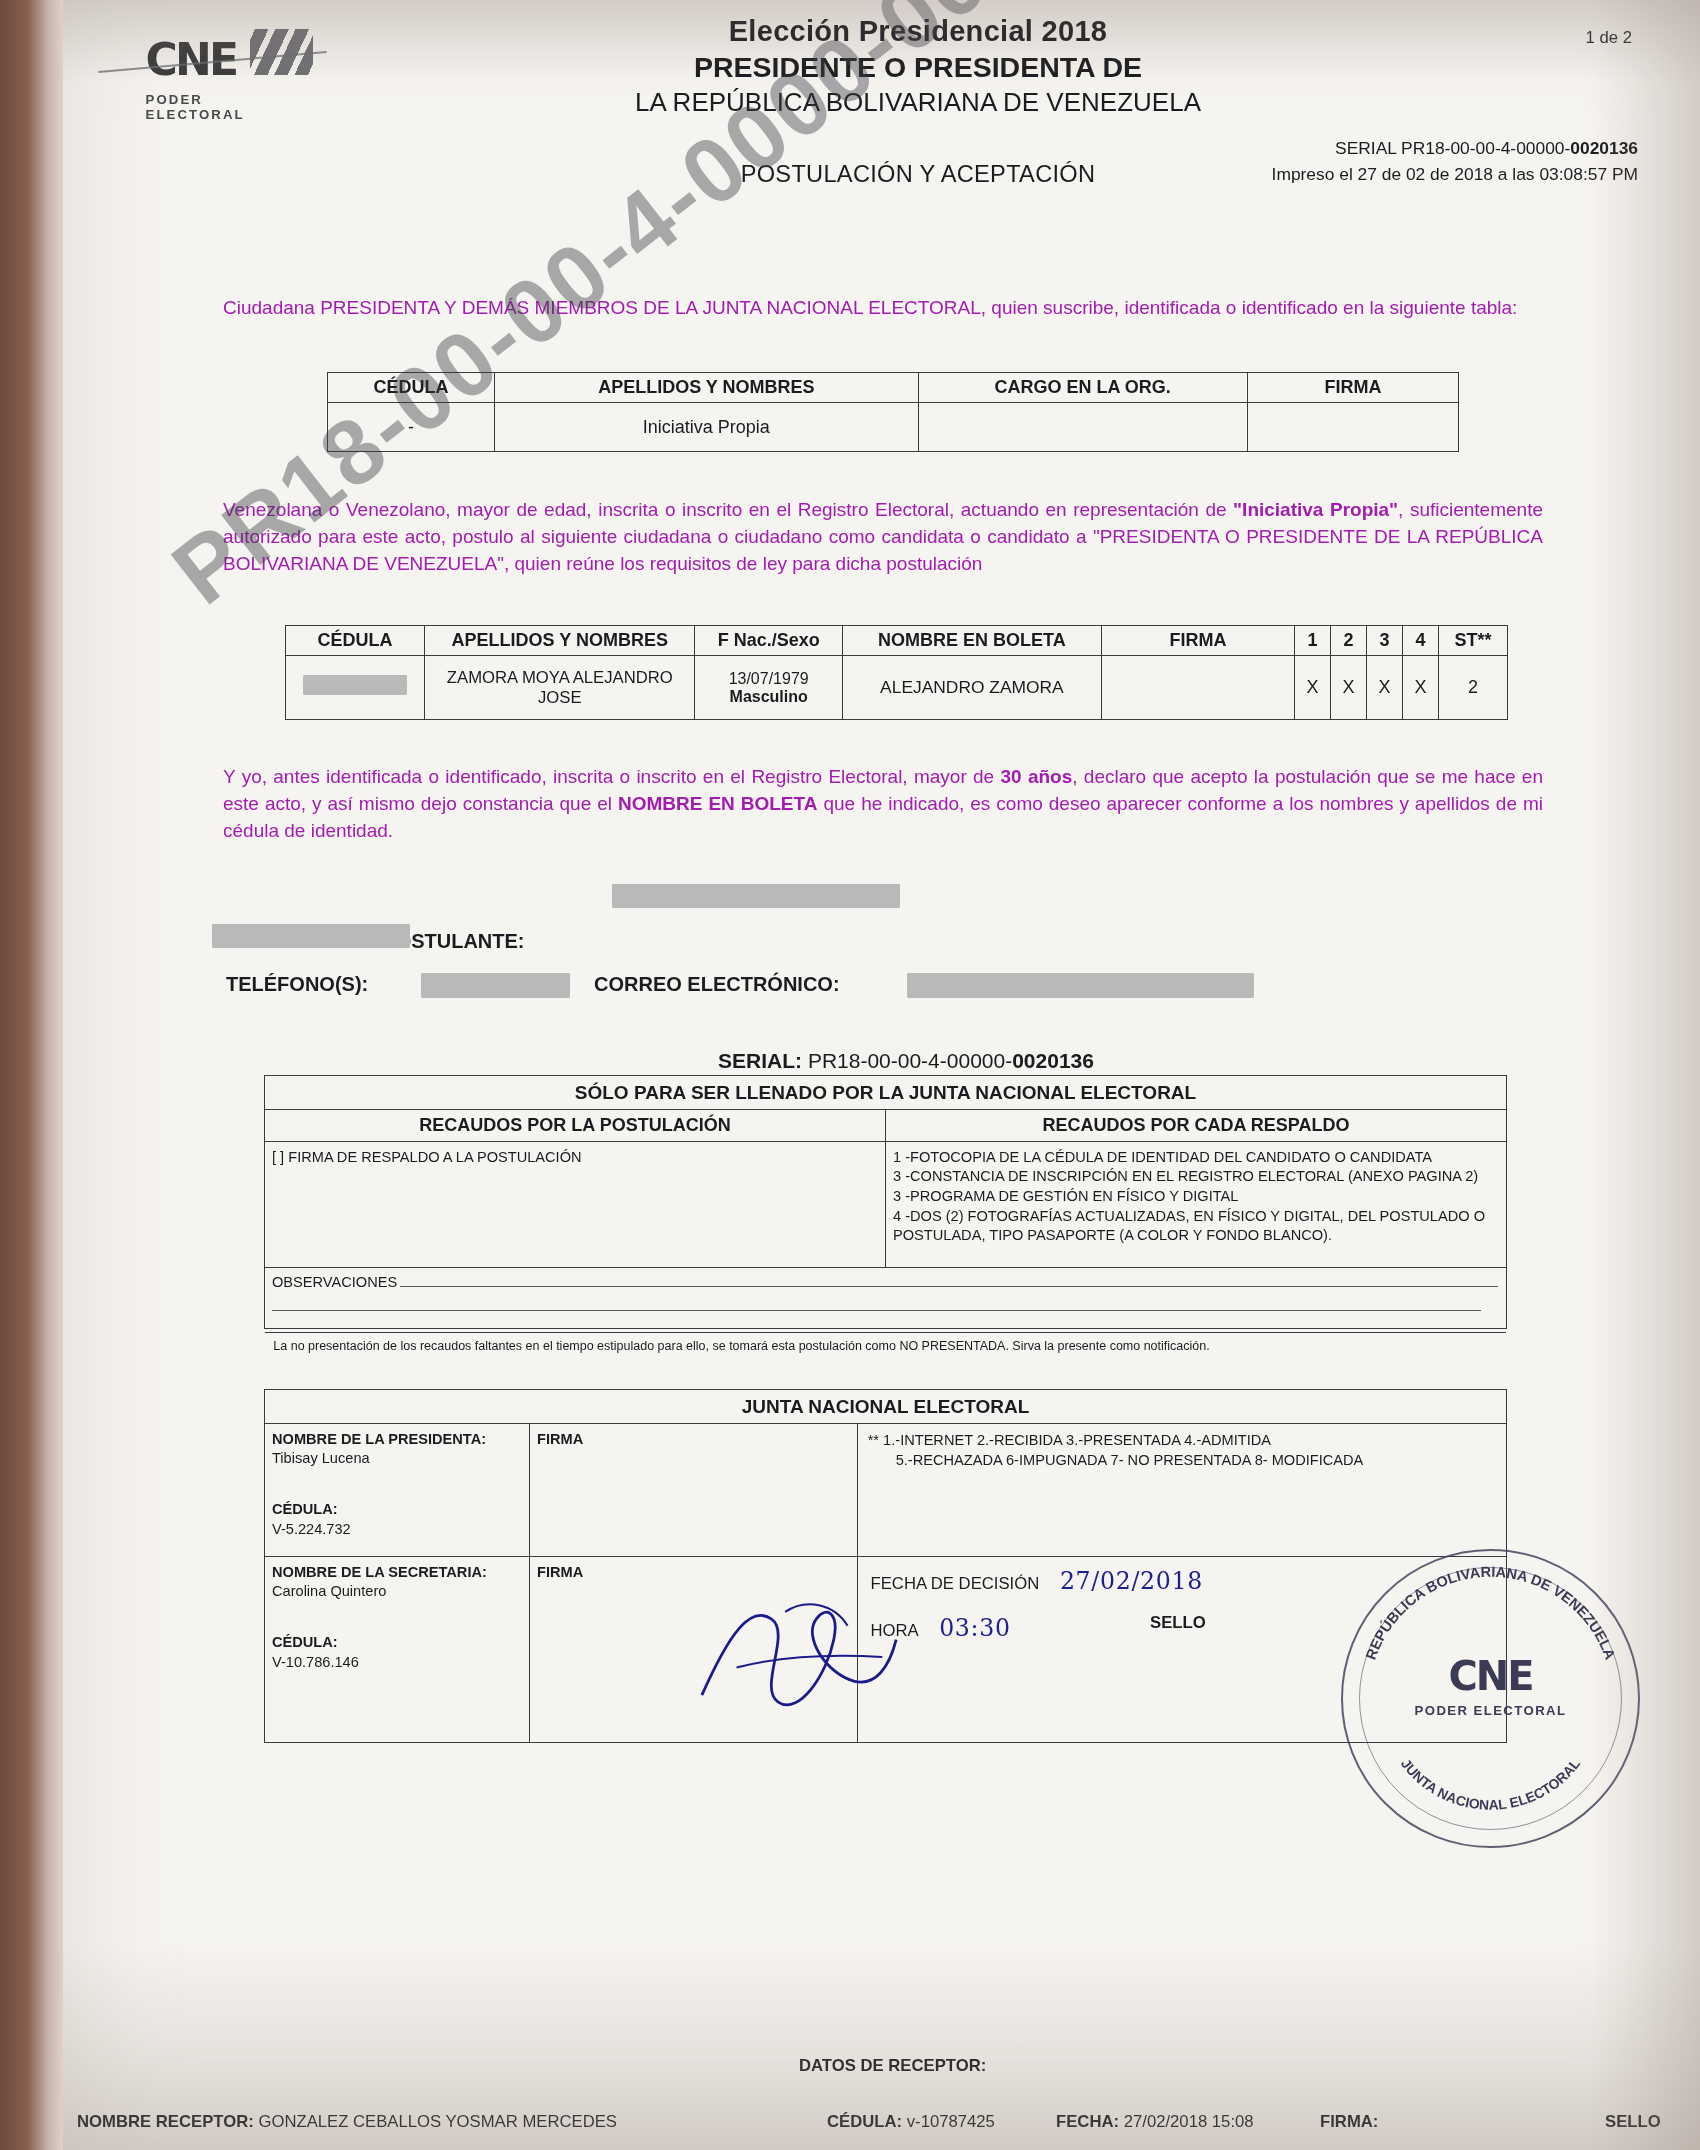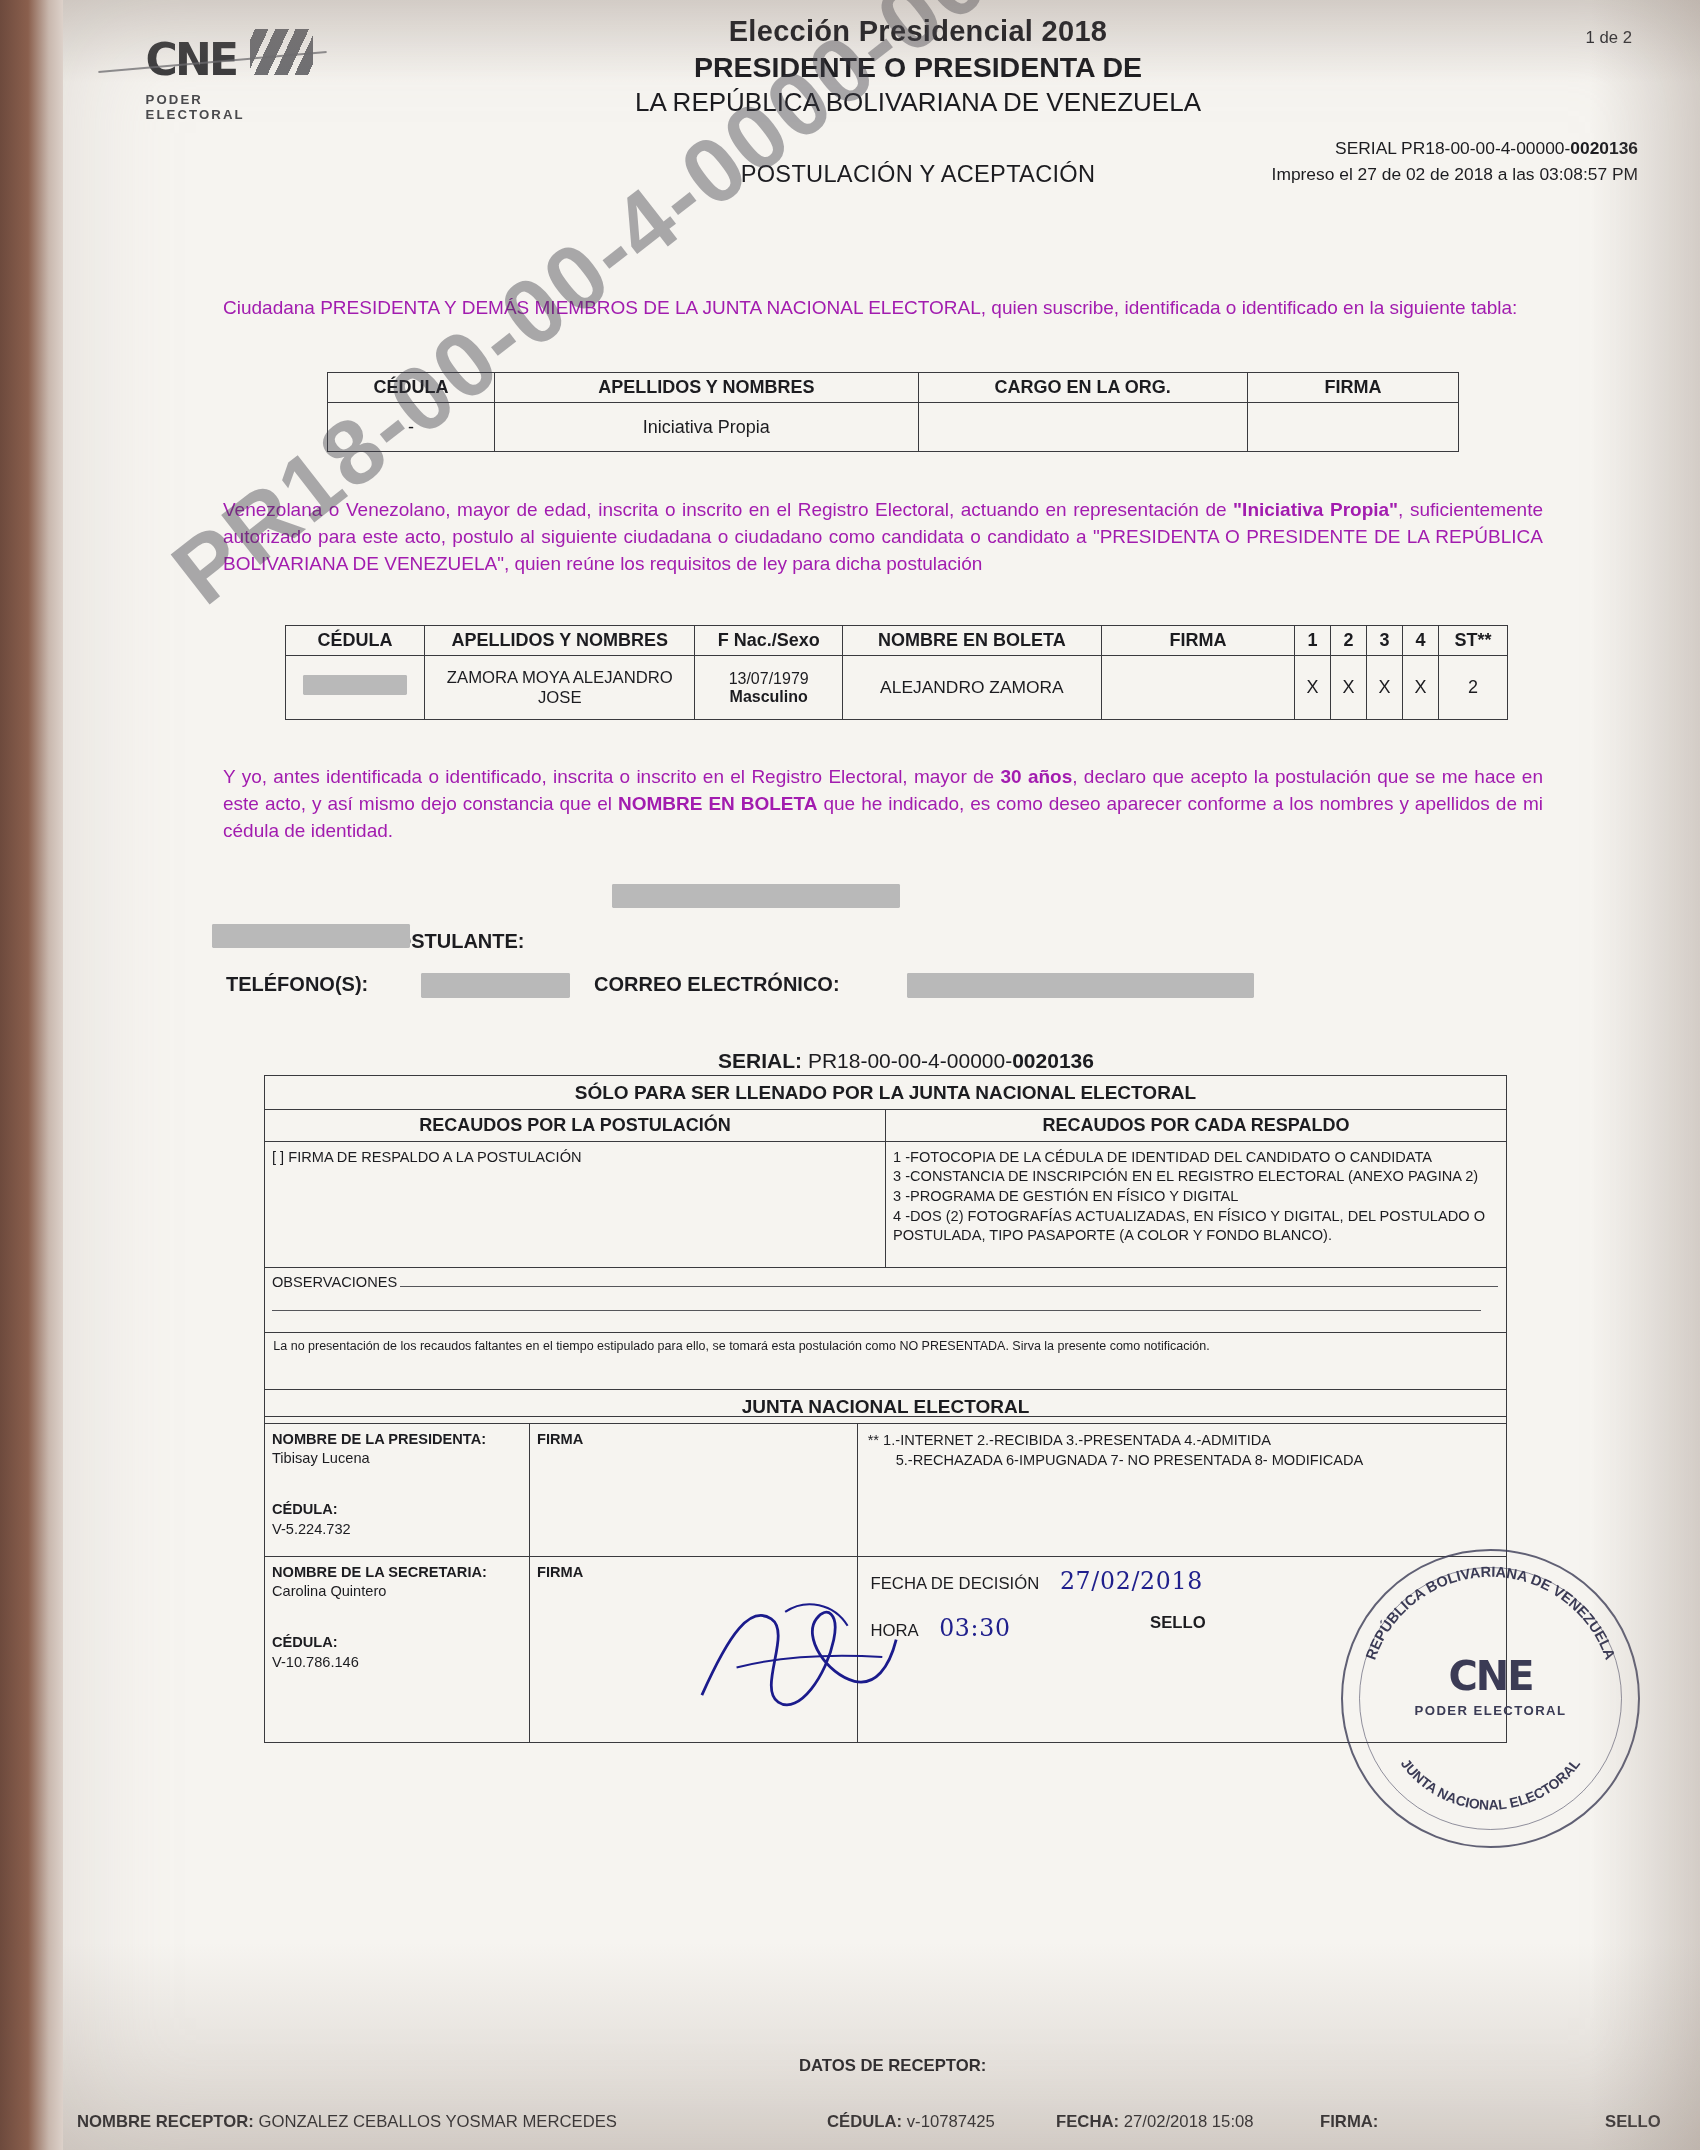--- a/index.html
+++ b/index.html
@@ -316,21 +316,21 @@
       <div style="position:absolute; left:163px; top:973px; font-size:20px; font-weight:bold;">TELÉFONO(S):</div>
       <span class="redact" style="position:absolute; left:358px; top:973px; width:149px; height:25px;"></span>
       <div style="position:absolute; left:531px; top:973px; font-size:20px; font-weight:bold;">CORREO ELECTRÓNICO:</div>
       <span class="redact" style="position:absolute; left:844px; top:973px; width:347px; height:25px;"></span>
 
       <div style="position:absolute; left:0; top:1049px; width:1638px; text-align:center; font-size:21px;padding-left:24px;">
         <span class="bold">SERIAL:</span>
         <span>PR18-00-00-4-00000-</span><b>0020136</b>
       </div>
 
-      <div class="box" style="left:201px; top:1075px; width:1243px; height:342px;">
+      <div class="box" style="left:201px; top:1075px; width:1243px; height:254px;">
         <div class="hdr">SÓLO PARA SER LLENADO POR LA JUNTA NACIONAL ELECTORAL</div>
         <div style="display:flex; border-bottom:1.3px solid #3a3a3e;">
           <div style="width:50%; text-align:center; font-weight:bold; font-size:18px; padding:4.9px 0; border-right:1.3px solid #3a3a3e;">RECAUDOS POR LA POSTULACIÓN</div>
           <div style="width:50%; text-align:center; font-weight:bold; font-size:18px; padding:4.9px 0;">RECAUDOS POR CADA RESPALDO</div>
         </div>
         <div style="display:flex; height:125px; border-bottom:1.3px solid #3a3a3e;">
           <div class="small" style="width:50%; padding:5.6px 7px; border-right:1.3px solid #3a3a3e;">
             <div>[ ] FIRMA DE RESPALDO A LA POSTULACIÓN</div>
           </div>
           <div class="small" style="width:50%; padding:5.6px 7px;">

